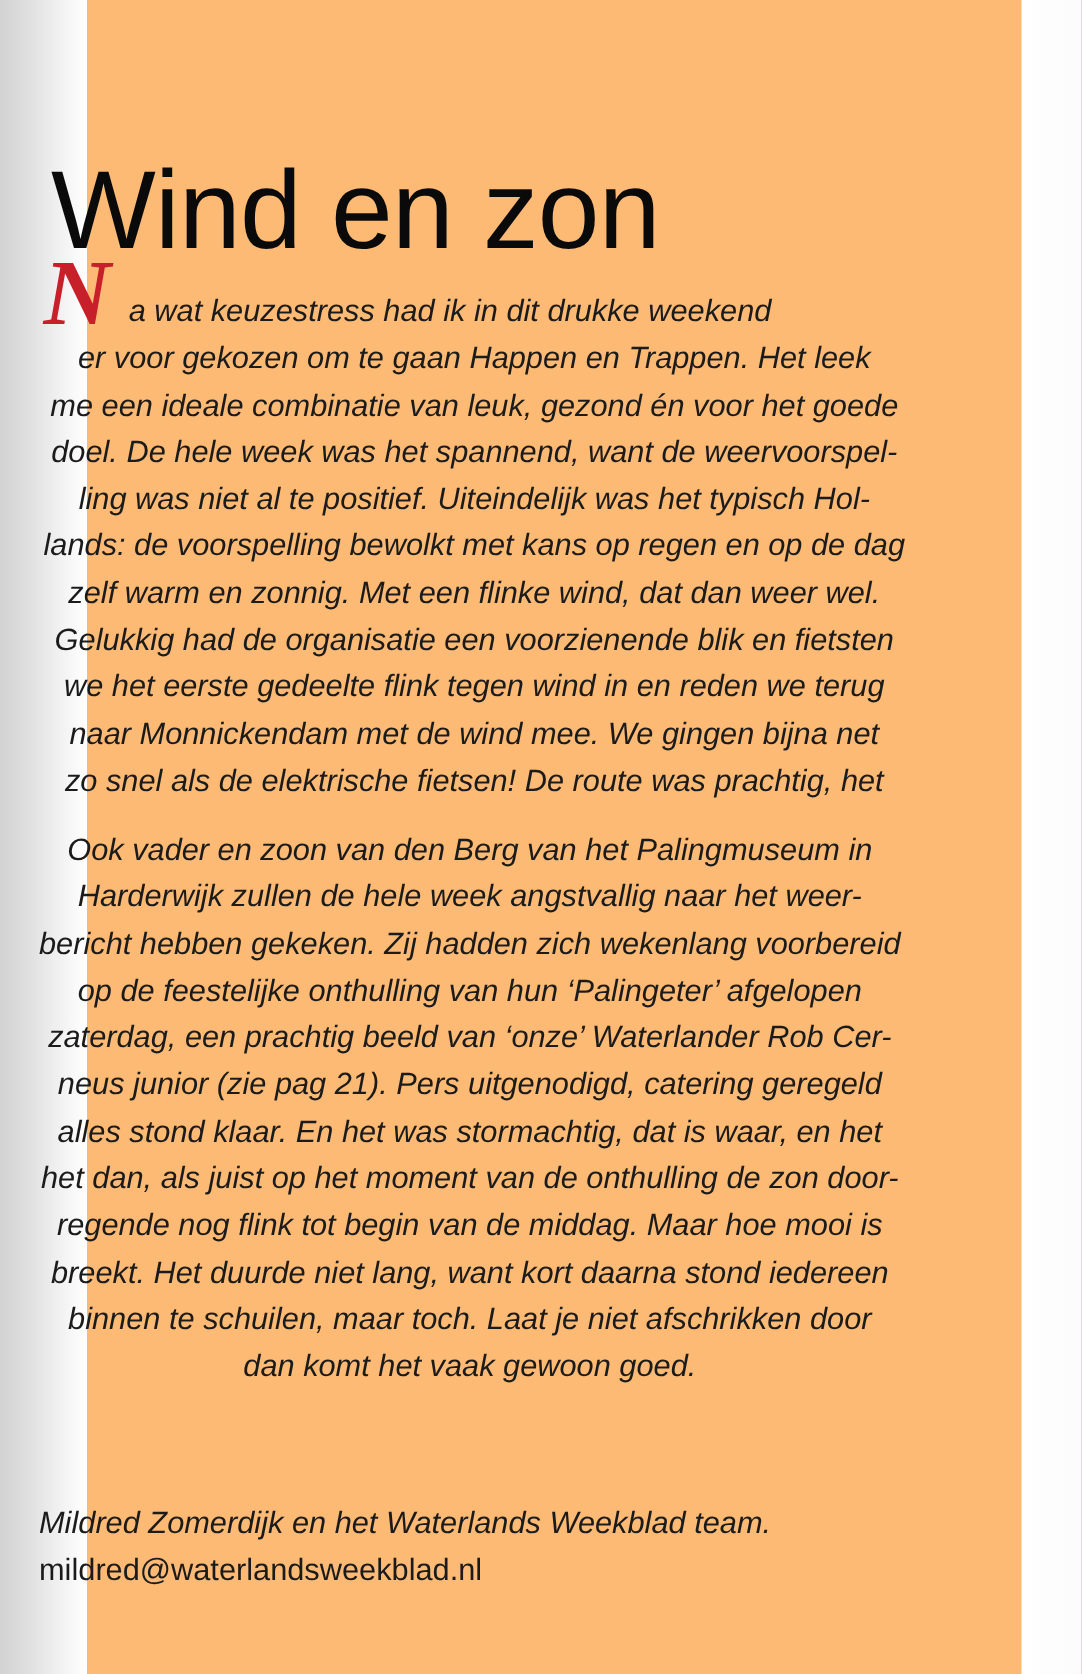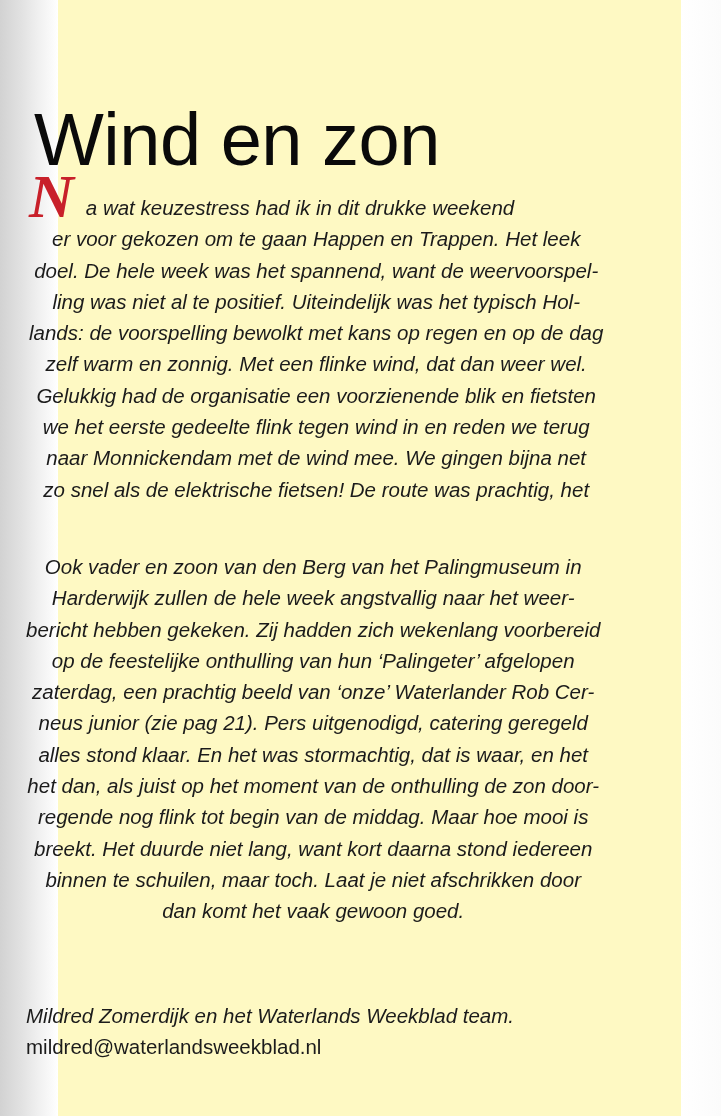--- a/index.html
+++ b/index.html
@@ -13,21 +13,21 @@
     background: #ffffff;
     font-family: "Liberation Sans", "DejaVu Sans", sans-serif;
     overflow: hidden;
   }
 
   
   .page {
     position: relative;
     width: 721px;
     height: 1116px;
-    background: #fef9c3;
+    background: #fdba74;
     overflow: hidden;
   }
 
   
   .scan-shadow-left {
     position: absolute;
     top: 0;
     left: 0;
     width: 58px;
     height: 100%;
@@ -150,20 +150,21 @@
   <div class="scan-shadow-left"></div>
   <div class="scan-shadow-right"></div>
 
   <div class="content">
 
     <h1 class="headline">Wind en zon</h1>
 
     <div class="para para-lede">
       <span class="line-with-cap"><span class="dropcap">N</span><span>a wat keuzestress had ik in dit drukke weekend</span></span>
       <span class="line">er voor gekozen om te gaan Happen en Trappen. Het leek</span>
+      <span class="line">me een ideale combinatie van leuk, gezond én voor het goede</span>
       <span class="line">doel. De hele week was het spannend, want de weervoorspel-</span>
       <span class="line">ling was niet al te positief. Uiteindelijk was het typisch Hol-</span>
       <span class="line">lands: de voorspelling bewolkt met kans op regen en op de dag</span>
       <span class="line">zelf warm en zonnig. Met een flinke wind, dat dan weer wel.</span>
       <span class="line">Gelukkig had de organisatie een voorzienende blik en fietsten</span>
       <span class="line">we het eerste gedeelte flink tegen wind in en reden we terug</span>
       <span class="line">naar Monnickendam met de wind mee. We gingen bijna net</span>
       <span class="line">zo snel als de elektrische fietsen! De route was prachtig, het</span>
     </div>
 

